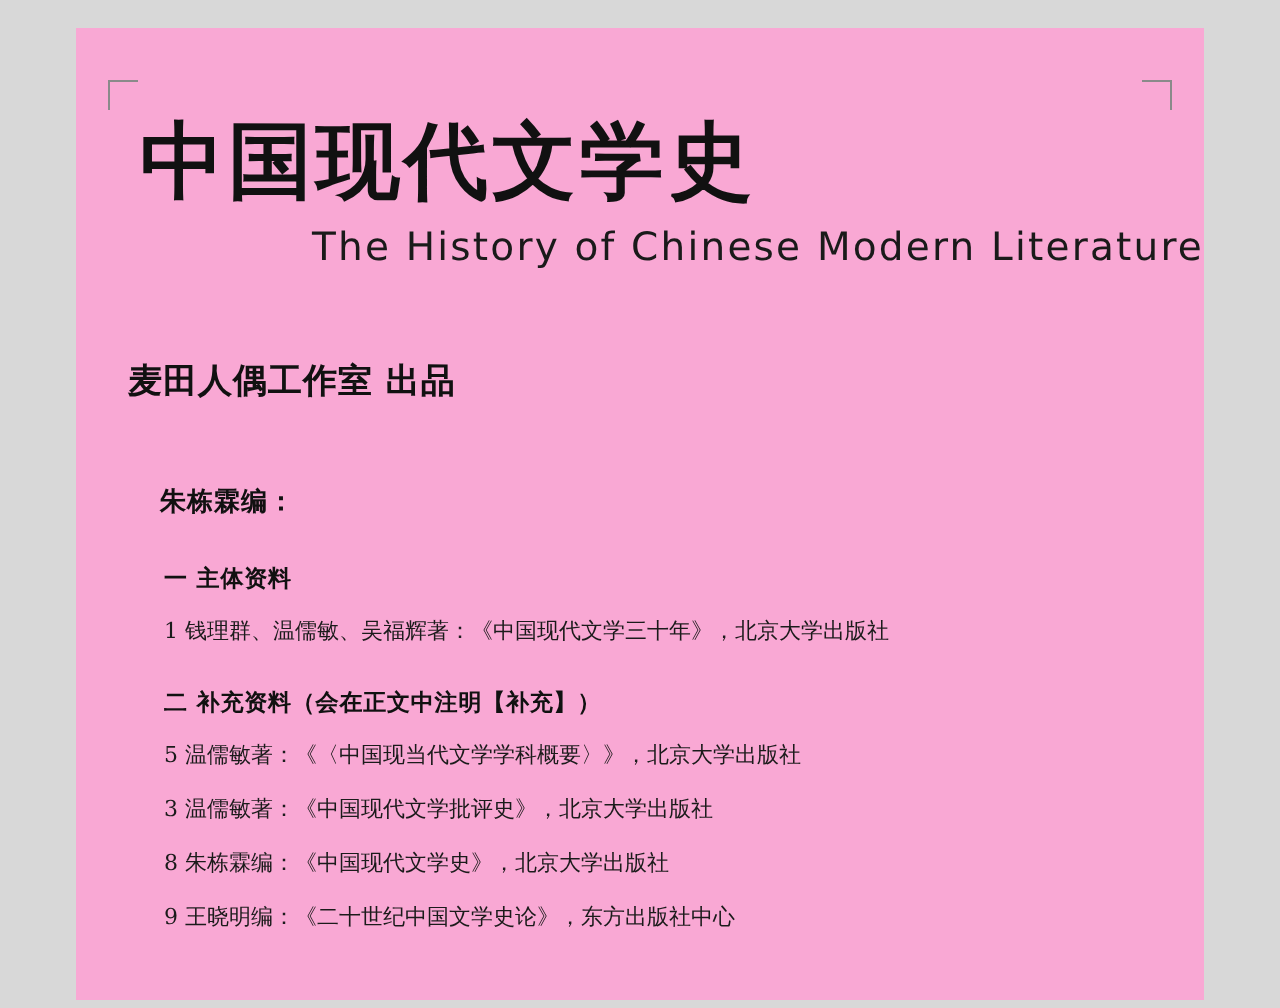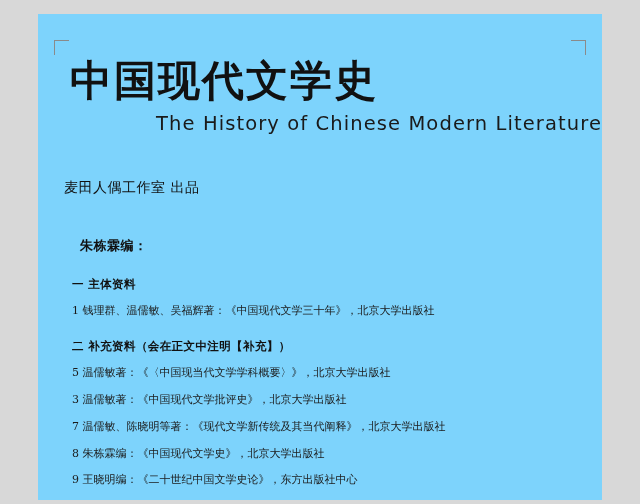--- a/index.html
+++ b/index.html
@@ -12,21 +12,21 @@
     height: 504px;
     overflow: hidden;
     font-family: "Liberation Sans", sans-serif;
   }
   .page {
     position: absolute;
     left: 38px;
     top: 14px;
     width: 564px;
     height: 486px;
-    background: #7dd3fc;
+    background: #f9a8d4;
     box-sizing: border-box;
     overflow: hidden;
   }
   
   .mark {
     position: absolute;
     width: 14px;
     height: 14px;
   }
   .mark.tl { left: 16px; top: 26px; border-left: 1px solid #8a8a8a; border-top: 1px solid #8a8a8a; }
@@ -52,35 +52,36 @@
     font-family: "DejaVu Sans", sans-serif;
     font-size: 19.5px;
     font-weight: 500;
     color: #1a1a1a;
     letter-spacing: 1.1px;
     text-align: right;
   }
   .studio {
     margin: 44px 0 0 26px;
     font-family: "DejaVu Serif", serif;
-    font-size: 14px;
-    font-weight: 400;
+    font-size: 17px;
+    font-weight: 700;
     color: #111111;
     letter-spacing: 0.5px;
   }
   .section-title {
     margin: 40px 0 0 42px;
     font-family: "DejaVu Serif", serif;
     font-size: 13px;
     font-weight: 700;
     color: #111111;
     letter-spacing: 0.5px;
   }
   .group {
     margin-top: 22px;
+    padding-left: 10px;
   }
   .group.second {
     margin-top: 20px;
   }
   .group-head {
     margin: 0 0 6px 34px;
     font-family: "DejaVu Serif", serif;
     font-size: 11.5px;
     font-weight: 700;
     color: #111111;
@@ -110,18 +111,17 @@
 
     <div class="group">
       <div class="group-head">一  主体资料</div>
       <div class="item">1  钱理群、温儒敏、吴福辉著：《中国现代文学三十年》，北京大学出版社</div>
     </div>
 
     <div class="group second">
       <div class="group-head">二  补充资料（会在正文中注明【补充】）</div>
       <div class="item">5  温儒敏著：《〈中国现当代文学学科概要〉》，北京大学出版社</div>
       <div class="item">3  温儒敏著：《中国现代文学批评史》，北京大学出版社</div>
-      <div class="item">7  温儒敏、陈晓明等著：《现代文学新传统及其当代阐释》，北京大学出版社</div>
       <div class="item">8  朱栋霖编：《中国现代文学史》，北京大学出版社</div>
       <div class="item">9  王晓明编：《二十世纪中国文学史论》，东方出版社中心</div>
     </div>
   </div>
 </div>
 
 </body></html>

